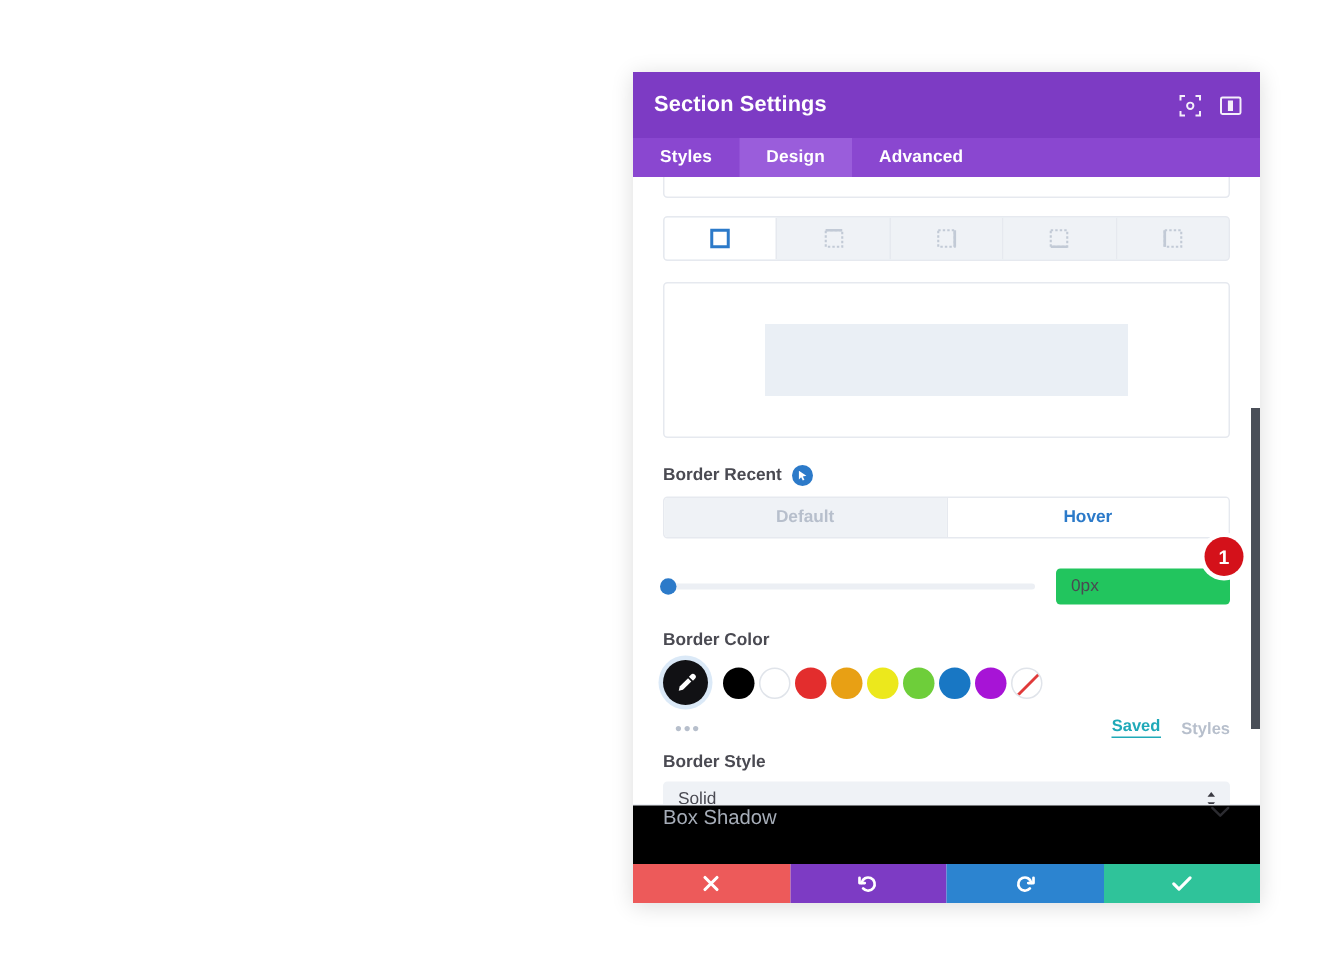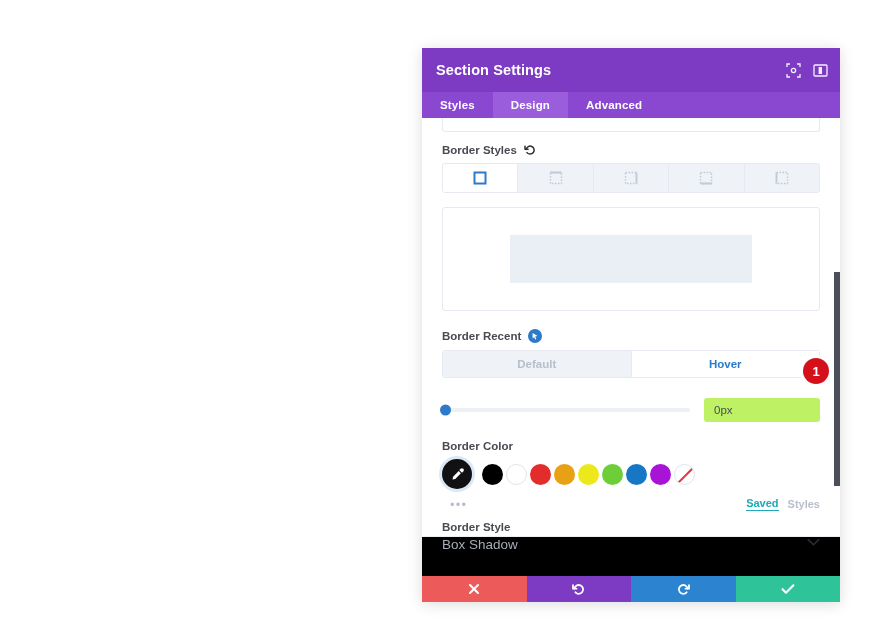--- a/index.html
+++ b/index.html
@@ -170,21 +170,21 @@
   .slider-knob {
     position: absolute;
     left: 0; top: 50%;
     transform: translate(-2px,-50%);
     width: 11px; height: 11px;
     border-radius: 50%;
     background: #2c7ac9;
   }
   .value-box {
     width: 116px; height: 24px;
-    background: #bef264;
+    background: #22c55e;
     border-radius: 3px;
     display: flex; align-items: center;
     padding-left: 10px;
     font-size: 11.5px;
     color: #4a4a52;
   }
 
   
   .color-section { margin-top: 18px; }
   .swatch-row { display: flex; align-items: center; gap: 3px; }
@@ -221,21 +221,21 @@
     height: 14px;
     position: relative;
   }
   .ellipsis {
     color: #b7bfcc;
     font-size: 13px;
     letter-spacing: 1.2px;
     line-height: 1;
     padding-left: 8px;
   }
-  .meta-right { margin-left: auto; display: flex; gap: 9px; align-items: center; }
+  .meta-right { margin-left: auto; display: flex; gap: 14px; align-items: flex-end; }
   .meta-saved {
     font-size: 11px; color: #1fa9b8; font-weight: bold;
     border-bottom: 1.5px solid #1fa9b8; padding-bottom: 1px;
   }
   .meta-recent { font-size: 11px; color: #b7bfcc; font-weight: bold; }
 
   
   .select-wrap {
     margin-top: 6px;
     position: relative;
@@ -336,29 +336,20 @@
     <div class="panel-tabs">
       <div class="tab">Styles</div>
       <div class="tab active">Design</div>
       <div class="tab">Advanced</div>
     </div>
 
     <div class="panel-body">
 
       <div class="partial-input"></div>
 
-      <div class="field-label">
-        <span>Border Styles</span>
-        <span class="reset-icon">
-          <svg width="12" height="12" viewBox="0 0 12 12">
-            <path d="M2.2 5.4A4 4 0 1 1 3 8.6" fill="none" stroke="#2b2b30" stroke-width="1.5" stroke-linecap="round"></path>
-            <path d="M1 2.2v3.1h3.1" fill="none" stroke="#2b2b30" stroke-width="1.5" stroke-linecap="round" stroke-linejoin="round"></path>
-          </svg>
-        </span>
-      </div>
 
       <div class="btn-group">
         <div class="seg active">
           <svg width="14" height="14" viewBox="0 0 14 14">
             <rect x="1.5" y="1.5" width="11" height="11" fill="none" stroke="#2c7ac9" stroke-width="2"></rect>
           </svg>
         </div>
         <div class="seg">
           <svg width="14" height="14" viewBox="0 0 14 14">
             <rect x="1.5" y="1.5" width="11" height="11" fill="none" stroke="#c2cad6" stroke-width="1.4" stroke-dasharray="1.6 1.4"></rect>

